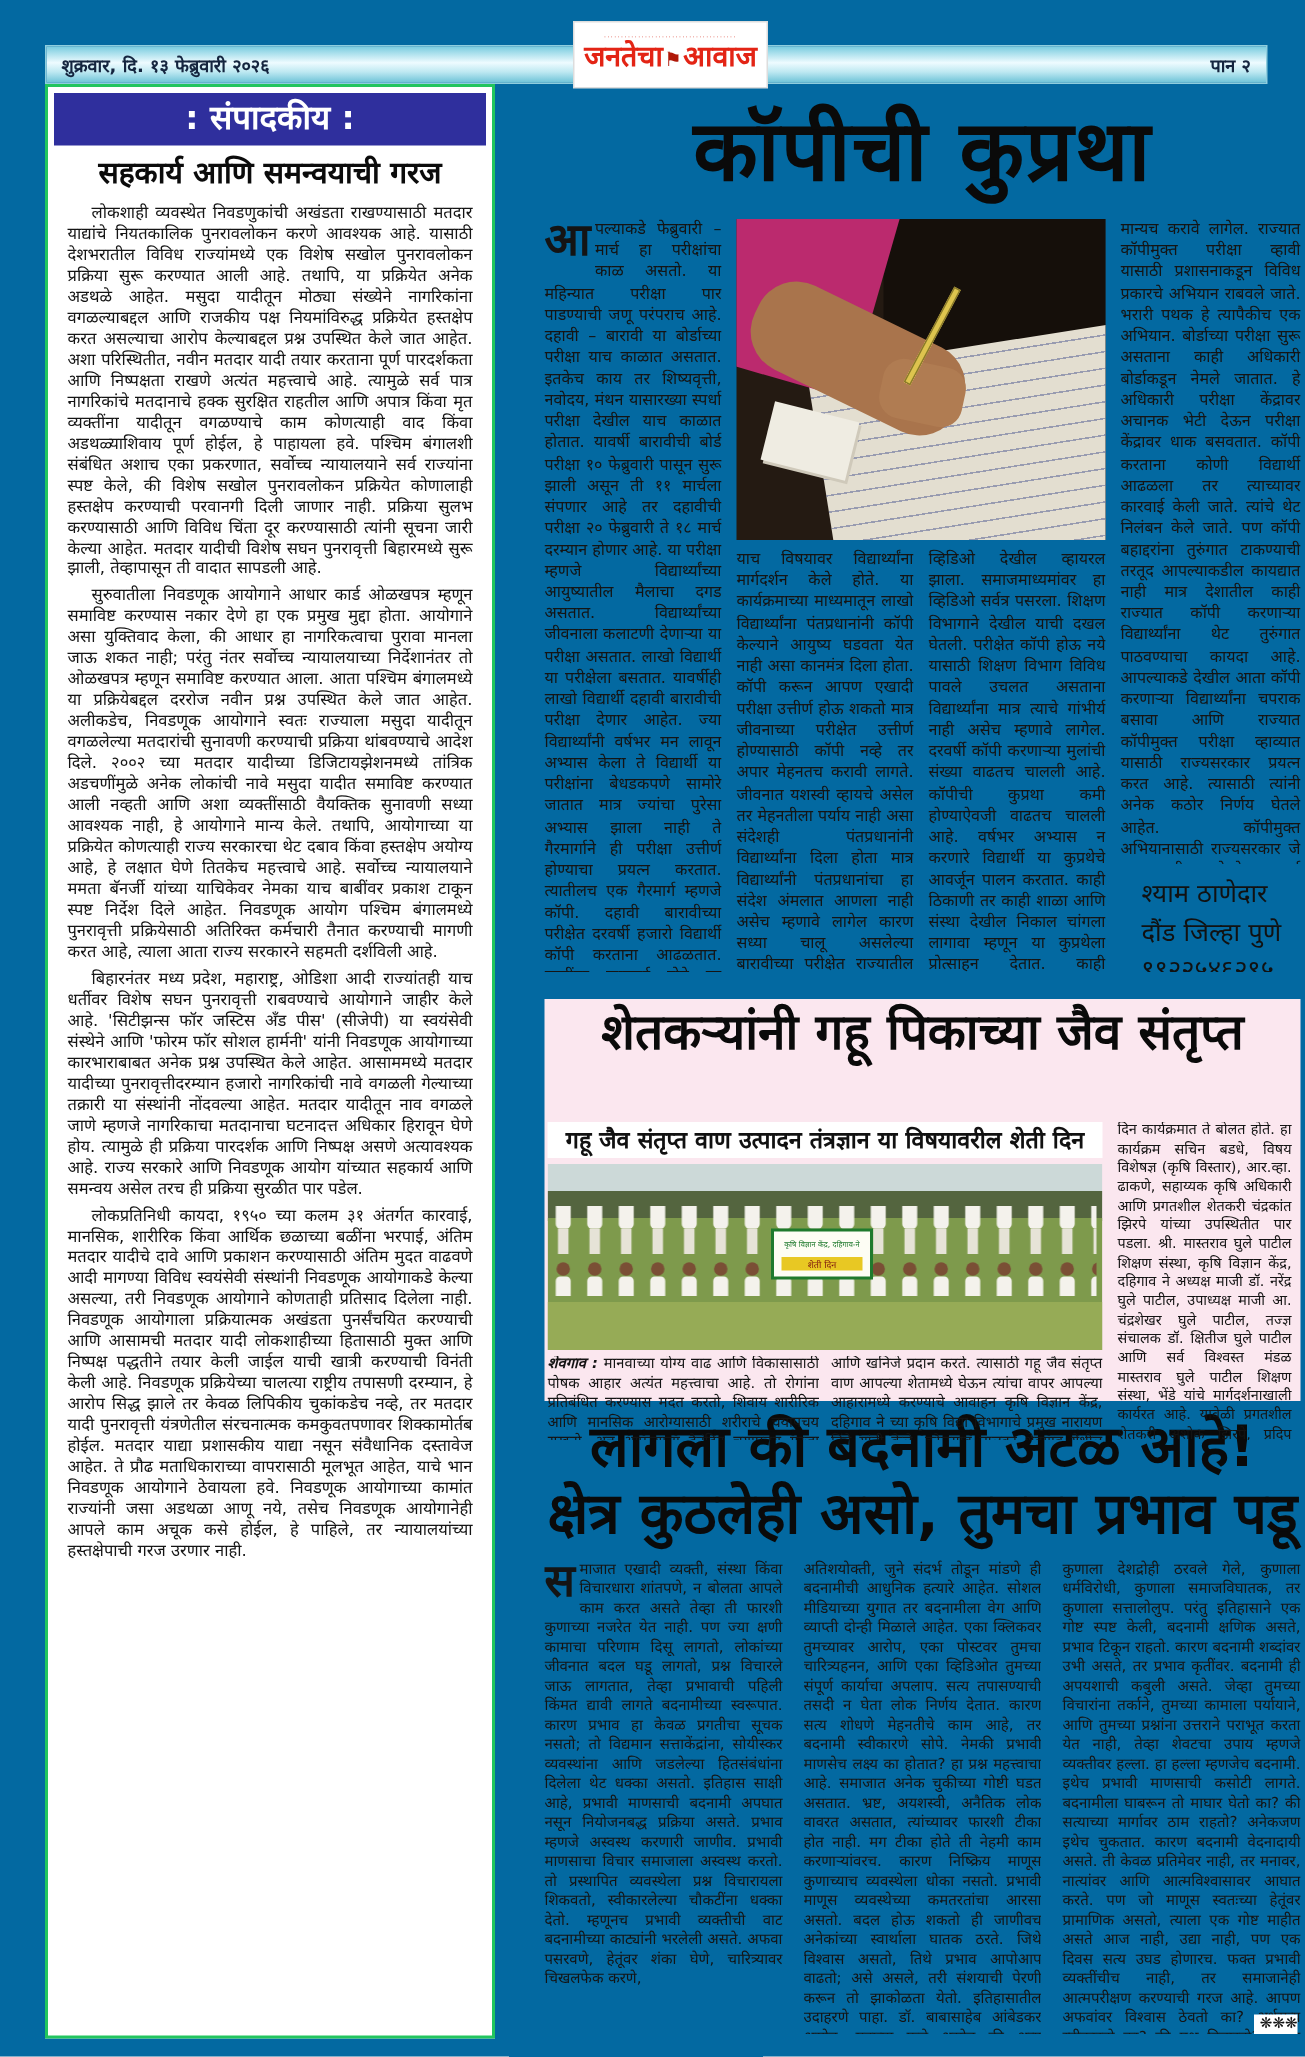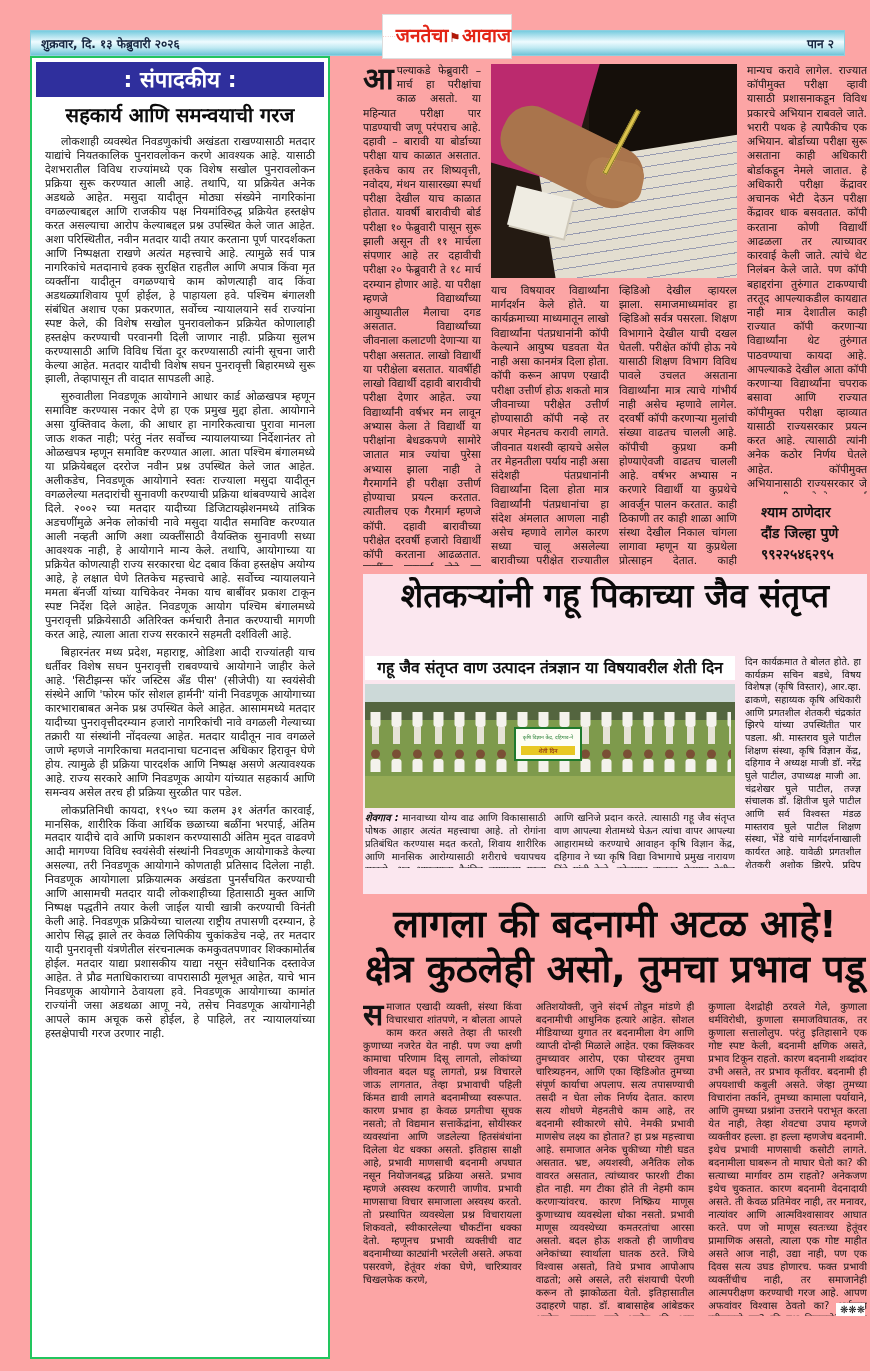--- a/index.html
+++ b/index.html
@@ -1,25 +1,25 @@
 <!DOCTYPE html>
 <html><head>
 <meta charset="utf-8">
 <style>
   html,body{margin:0;padding:0;background:#e9e9e9;}
-  .page{position:relative;width:870px;height:1371px;margin:0 auto;background:#fca5a5;
+  .page{position:relative;width:870px;height:1371px;margin:0 auto;background:#0369a1;
         font-family:"DejaVu Sans",sans-serif;color:#111;overflow:hidden;}
   
   .topbar{position:absolute;left:30px;top:30px;width:815px;height:26px;
           background:linear-gradient(180deg,#79ccdf 0%,#eefbff 45%,#bfe9f2 70%,#6fc4d8 100%);
           border:1px solid #8fcede;display:flex;align-items:center;justify-content:space-between;
           padding:0 10px;box-sizing:border-box;}
   .topbar .date,.topbar .pageno{font-size:12px;font-weight:700;color:#15253f;}
   .masthead{position:absolute;left:383px;top:15px;width:128px;height:43px;background:#fff;
-            box-shadow:0 0 0 1px #ddd;display:flex;flex-direction:row;align-items:center;
+            box-shadow:0 0 0 1px #ddd;display:flex;flex-direction:column;align-items:center;
             justify-content:center;z-index:3;}
   .masthead .tagline{font-size:4px;line-height:5px;color:#d42313;letter-spacing:1px;white-space:nowrap;overflow:hidden;width:118px;text-align:center;}
   .masthead .title{font-size:19px;font-weight:900;color:#e32415;line-height:22px;white-space:nowrap;}
   .masthead .flag{color:#b01808;font-size:13px;margin:0 1px;}
   
   .editorial{position:absolute;left:30px;top:56px;width:300px;height:1303px;
              border:2px solid #22c55e;box-sizing:border-box;background:#fff;}
   .ed-banner{margin:4px;height:35px;background:#2f2f9d;color:#fff;text-align:center;
              font-size:22px;font-weight:800;line-height:35px;}
   .ed-title{text-align:center;font-size:20px;font-weight:800;margin:3px 0 3px;color:#0b0b0b;}
@@ -30,36 +30,36 @@
   .rightcol{position:absolute;left:363px;top:62px;width:504px;height:1306px;}
   .lead-headline{height:82px;line-height:80px;text-align:center;font-size:56px;font-weight:900;
                  color:#0a0a0a;letter-spacing:1px;}
   .lead-art{position:relative;height:502px;margin-top:2px;}
   .ncol{font-size:10.7px;line-height:1.33;text-align:justify;overflow:hidden;color:#141414;}
   .lc1{position:absolute;left:0;top:0;width:118px;height:502px;}
   .lc2{position:absolute;left:128px;top:220px;width:118px;height:282px;}
   .lc3{position:absolute;left:256px;top:220px;width:118px;height:282px;}
   .lc4{position:absolute;left:384px;top:0;width:120px;height:502px;overflow:hidden;}
   .lc4-text{height:430px;overflow:hidden;}
-  .byline{margin-top:8px;padding-left:14px;font-size:14px;font-weight:700;line-height:1.5;}
+  .byline{margin-top:8px;padding-left:14px;font-size:17px;font-weight:400;line-height:1.5;}
   .dropcap{float:left;font-size:30px;line-height:28px;font-weight:800;padding:1px 3px 0 0;}
   
   .photo1{position:absolute;left:128px;top:0;width:246px;height:214px;background:#241a12;overflow:hidden;}
   .p1-shadow{position:absolute;right:0;top:0;width:60%;height:100%;background:#150f0a;}
   .p1-paper{position:absolute;left:58px;top:84px;width:220px;height:160px;background:#e3ded0;
             transform:rotate(-9deg);
             background-image:repeating-linear-gradient(0deg,transparent 0 10px,rgba(90,100,150,.55) 10px 11px);}
   .p1-chit{position:absolute;left:20px;top:128px;width:58px;height:40px;background:#efece2;transform:rotate(14deg);
            box-shadow:2px 2px 0 #cfc9ba;}
   .p1-sleeve{position:absolute;left:-24px;top:-34px;width:120px;height:140px;background:#bb2a6e;transform:rotate(16deg);}
   .p1-arm{position:absolute;left:6px;top:62px;width:150px;height:62px;background:#a9744c;border-radius:28px;transform:rotate(26deg);}
   .p1-hand{position:absolute;left:96px;top:96px;width:56px;height:40px;background:#b07c52;border-radius:14px;transform:rotate(12deg);}
   .p1-pencil{position:absolute;left:128px;top:42px;width:5px;height:72px;background:#ddc44e;transform:rotate(28deg);box-shadow:0 0 0 1px #8a7a2a inset;}
   
-  .farm{position:relative;margin-top:8px;height:320px;background:#fbe7ef;}
+  .farm{position:relative;margin-top:18px;height:268px;background:#fbe7ef;}
   .farm-h{padding-top:4px;text-align:center;font-size:33px;font-weight:900;line-height:1.1;color:#0a0a0a;}
   .farm-body{position:absolute;left:2px;right:2px;top:82px;bottom:3px;}
   .farm-left{position:absolute;left:0;top:0;width:370px;}
   .farm-subhead{height:24px;background:#fff;text-align:center;font-size:15.5px;font-weight:700;line-height:24px;color:#111;}
   .photo2{position:relative;height:124px;margin-top:4px;overflow:hidden;}
   .farm-cols{display:flex;gap:8px;margin-top:4px;}
   .farm-cols .fcol{flex:1;height:56px;font-size:9.8px;line-height:1.32;text-align:justify;overflow:hidden;color:#141414;}
   .dateline{font-weight:700;font-style:italic;}
   .farm-right{position:absolute;left:378px;right:2px;top:0;height:212px;font-size:9.6px;line-height:1.32;
               text-align:justify;overflow:hidden;color:#141414;padding:0 2px;}
@@ -89,20 +89,21 @@
     <div class="ed-body">
       <p>लोकशाही व्यवस्थेत निवडणुकांची अखंडता राखण्यासाठी मतदार याद्यांचे नियतकालिक पुनरावलोकन करणे आवश्यक आहे. यासाठी देशभरातील विविध राज्यांमध्ये एक विशेष सखोल पुनरावलोकन प्रक्रिया सुरू करण्यात आली आहे. तथापि, या प्रक्रियेत अनेक अडथळे आहेत. मसुदा यादीतून मोठ्या संख्येने नागरिकांना वगळल्याबद्दल आणि राजकीय पक्ष नियमांविरुद्ध प्रक्रियेत हस्तक्षेप करत असल्याचा आरोप केल्याबद्दल प्रश्न उपस्थित केले जात आहेत. अशा परिस्थितीत, नवीन मतदार यादी तयार करताना पूर्ण पारदर्शकता आणि निष्पक्षता राखणे अत्यंत महत्त्वाचे आहे. त्यामुळे सर्व पात्र नागरिकांचे मतदानाचे हक्क सुरक्षित राहतील आणि अपात्र किंवा मृत व्यक्तींना यादीतून वगळण्याचे काम कोणत्याही वाद किंवा अडथळ्याशिवाय पूर्ण होईल, हे पाहायला हवे. पश्चिम बंगालशी संबंधित अशाच एका प्रकरणात, सर्वोच्च न्यायालयाने सर्व राज्यांना स्पष्ट केले, की विशेष सखोल पुनरावलोकन प्रक्रियेत कोणालाही हस्तक्षेप करण्याची परवानगी दिली जाणार नाही. प्रक्रिया सुलभ करण्यासाठी आणि विविध चिंता दूर करण्यासाठी त्यांनी सूचना जारी केल्या आहेत. मतदार यादीची विशेष सघन पुनरावृत्ती बिहारमध्ये सुरू झाली, तेव्हापासून ती वादात सापडली आहे.</p>
       <p>सुरुवातीला निवडणूक आयोगाने आधार कार्ड ओळखपत्र म्हणून समाविष्ट करण्यास नकार देणे हा एक प्रमुख मुद्दा होता. आयोगाने असा युक्तिवाद केला, की आधार हा नागरिकत्वाचा पुरावा मानला जाऊ शकत नाही; परंतु नंतर सर्वोच्च न्यायालयाच्या निर्देशानंतर तो ओळखपत्र म्हणून समाविष्ट करण्यात आला. आता पश्चिम बंगालमध्ये या प्रक्रियेबद्दल दररोज नवीन प्रश्न उपस्थित केले जात आहेत. अलीकडेच, निवडणूक आयोगाने स्वतः राज्याला मसुदा यादीतून वगळलेल्या मतदारांची सुनावणी करण्याची प्रक्रिया थांबवण्याचे आदेश दिले. २००२ च्या मतदार यादीच्या डिजिटायझेशनमध्ये तांत्रिक अडचणींमुळे अनेक लोकांची नावे मसुदा यादीत समाविष्ट करण्यात आली नव्हती आणि अशा व्यक्तींसाठी वैयक्तिक सुनावणी सध्या आवश्यक नाही, हे आयोगाने मान्य केले. तथापि, आयोगाच्या या प्रक्रियेत कोणत्याही राज्य सरकारचा थेट दबाव किंवा हस्तक्षेप अयोग्य आहे, हे लक्षात घेणे तितकेच महत्त्वाचे आहे. सर्वोच्च न्यायालयाने ममता बॅनर्जी यांच्या याचिकेवर नेमका याच बाबींवर प्रकाश टाकून स्पष्ट निर्देश दिले आहेत. निवडणूक आयोग पश्चिम बंगालमध्ये पुनरावृत्ती प्रक्रियेसाठी अतिरिक्त कर्मचारी तैनात करण्याची मागणी करत आहे, त्याला आता राज्य सरकारने सहमती दर्शविली आहे.</p>
       <p>बिहारनंतर मध्य प्रदेश, महाराष्ट्र, ओडिशा आदी राज्यांतही याच धर्तीवर विशेष सघन पुनरावृत्ती राबवण्याचे आयोगाने जाहीर केले आहे. 'सिटीझन्स फॉर जस्टिस अँड पीस' (सीजेपी) या स्वयंसेवी संस्थेने आणि 'फोरम फॉर सोशल हार्मनी' यांनी निवडणूक आयोगाच्या कारभाराबाबत अनेक प्रश्न उपस्थित केले आहेत. आसाममध्ये मतदार यादीच्या पुनरावृत्तीदरम्यान हजारो नागरिकांची नावे वगळली गेल्याच्या तक्रारी या संस्थांनी नोंदवल्या आहेत. मतदार यादीतून नाव वगळले जाणे म्हणजे नागरिकाचा मतदानाचा घटनादत्त अधिकार हिरावून घेणे होय. त्यामुळे ही प्रक्रिया पारदर्शक आणि निष्पक्ष असणे अत्यावश्यक आहे. राज्य सरकारे आणि निवडणूक आयोग यांच्यात सहकार्य आणि समन्वय असेल तरच ही प्रक्रिया सुरळीत पार पडेल.</p>
       <p>लोकप्रतिनिधी कायदा, १९५० च्या कलम ३१ अंतर्गत कारवाई, मानसिक, शारीरिक किंवा आर्थिक छळाच्या बळींना भरपाई, अंतिम मतदार यादीचे दावे आणि प्रकाशन करण्यासाठी अंतिम मुदत वाढवणे आदी मागण्या विविध स्वयंसेवी संस्थांनी निवडणूक आयोगाकडे केल्या असल्या, तरी निवडणूक आयोगाने कोणताही प्रतिसाद दिलेला नाही. निवडणूक आयोगाला प्रक्रियात्मक अखंडता पुनर्संचयित करण्याची आणि आसामची मतदार यादी लोकशाहीच्या हितासाठी मुक्त आणि निष्पक्ष पद्धतीने तयार केली जाईल याची खात्री करण्याची विनंती केली आहे. निवडणूक प्रक्रियेच्या चालत्या राष्ट्रीय तपासणी दरम्यान, हे आरोप सिद्ध झाले तर केवळ लिपिकीय चुकांकडेच नव्हे, तर मतदार यादी पुनरावृत्ती यंत्रणेतील संरचनात्मक कमकुवतपणावर शिक्कामोर्तब होईल. मतदार याद्या प्रशासकीय याद्या नसून संवैधानिक दस्तावेज आहेत. ते प्रौढ मताधिकाराच्या वापरासाठी मूलभूत आहेत, याचे भान निवडणूक आयोगाने ठेवायला हवे. निवडणूक आयोगाच्या कामांत राज्यांनी जसा अडथळा आणू नये, तसेच निवडणूक आयोगानेही आपले काम अचूक कसे होईल, हे पाहिले, तर न्यायालयांच्या हस्तक्षेपाची गरज उरणार नाही.</p>
     </div>
   </div>
 
   <div class="rightcol">
 
+    <div class="lead-headline">कॉपीची कुप्रथा</div>
 
     <div class="lead-art">
       <div class="ncol lc1">
         <span class="dropcap">आ</span><span>पल्याकडे फेब्रुवारी – मार्च हा परीक्षांचा काळ असतो. या महिन्यात परीक्षा पार पाडण्याची जणू परंपराच आहे. दहावी – बारावी या बोर्डाच्या परीक्षा याच काळात असतात. इतकेच काय तर शिष्यवृत्ती, नवोदय, मंथन यासारख्या स्पर्धा परीक्षा देखील याच काळात होतात. यावर्षी बारावीची बोर्ड परीक्षा १० फेब्रुवारी पासून सुरू झाली असून ती ११ मार्चला संपणार आहे तर दहावीची परीक्षा २० फेब्रुवारी ते १८ मार्च दरम्यान होणार आहे. या परीक्षा म्हणजे विद्यार्थ्यांच्या आयुष्यातील मैलाचा दगड असतात. विद्यार्थ्यांच्या जीवनाला कलाटणी देणाऱ्या या परीक्षा असतात. लाखो विद्यार्थी या परीक्षेला बसतात. यावर्षीही लाखो विद्यार्थी दहावी बारावीची परीक्षा देणार आहेत. ज्या विद्यार्थ्यांनी वर्षभर मन लावून अभ्यास केला ते विद्यार्थी या परीक्षांना बेधडकपणे सामोरे जातात मात्र ज्यांचा पुरेसा अभ्यास झाला नाही ते गैरमार्गाने ही परीक्षा उत्तीर्ण होण्याचा प्रयत्न करतात. त्यातीलच एक गैरमार्ग म्हणजे कॉपी. दहावी बारावीच्या परीक्षेत दरवर्षी हजारो विद्यार्थी कॉपी करताना आढळतात. काहींवर कारवाई होते तर काहींना समज देऊन सोडून दिले जाते मात्र कॉपीची ही किड मुळापासून नष्ट केली जात नाही. कॉपी ही शिक्षण व्यवस्थेला लागलेली किड आहे. वर्षभर अभ्यास न करता कॉपी करून उत्तीर्ण होण्याकडे विद्यार्थ्यांचा कल वाढत आहे. ही धोक्याची घंटा आहे म्हणूनच खुद्द पंतप्रधानांनी देखील यात लक्ष घालावे. मागील वर्षी मन की बात या कार्यक्रमात पंतप्रधानांनी</span>
       </div>
 
       <div class="photo1">
         <div class="p1-shadow"></div>
         <div class="p1-paper"></div>
         <div class="p1-chit"></div>

